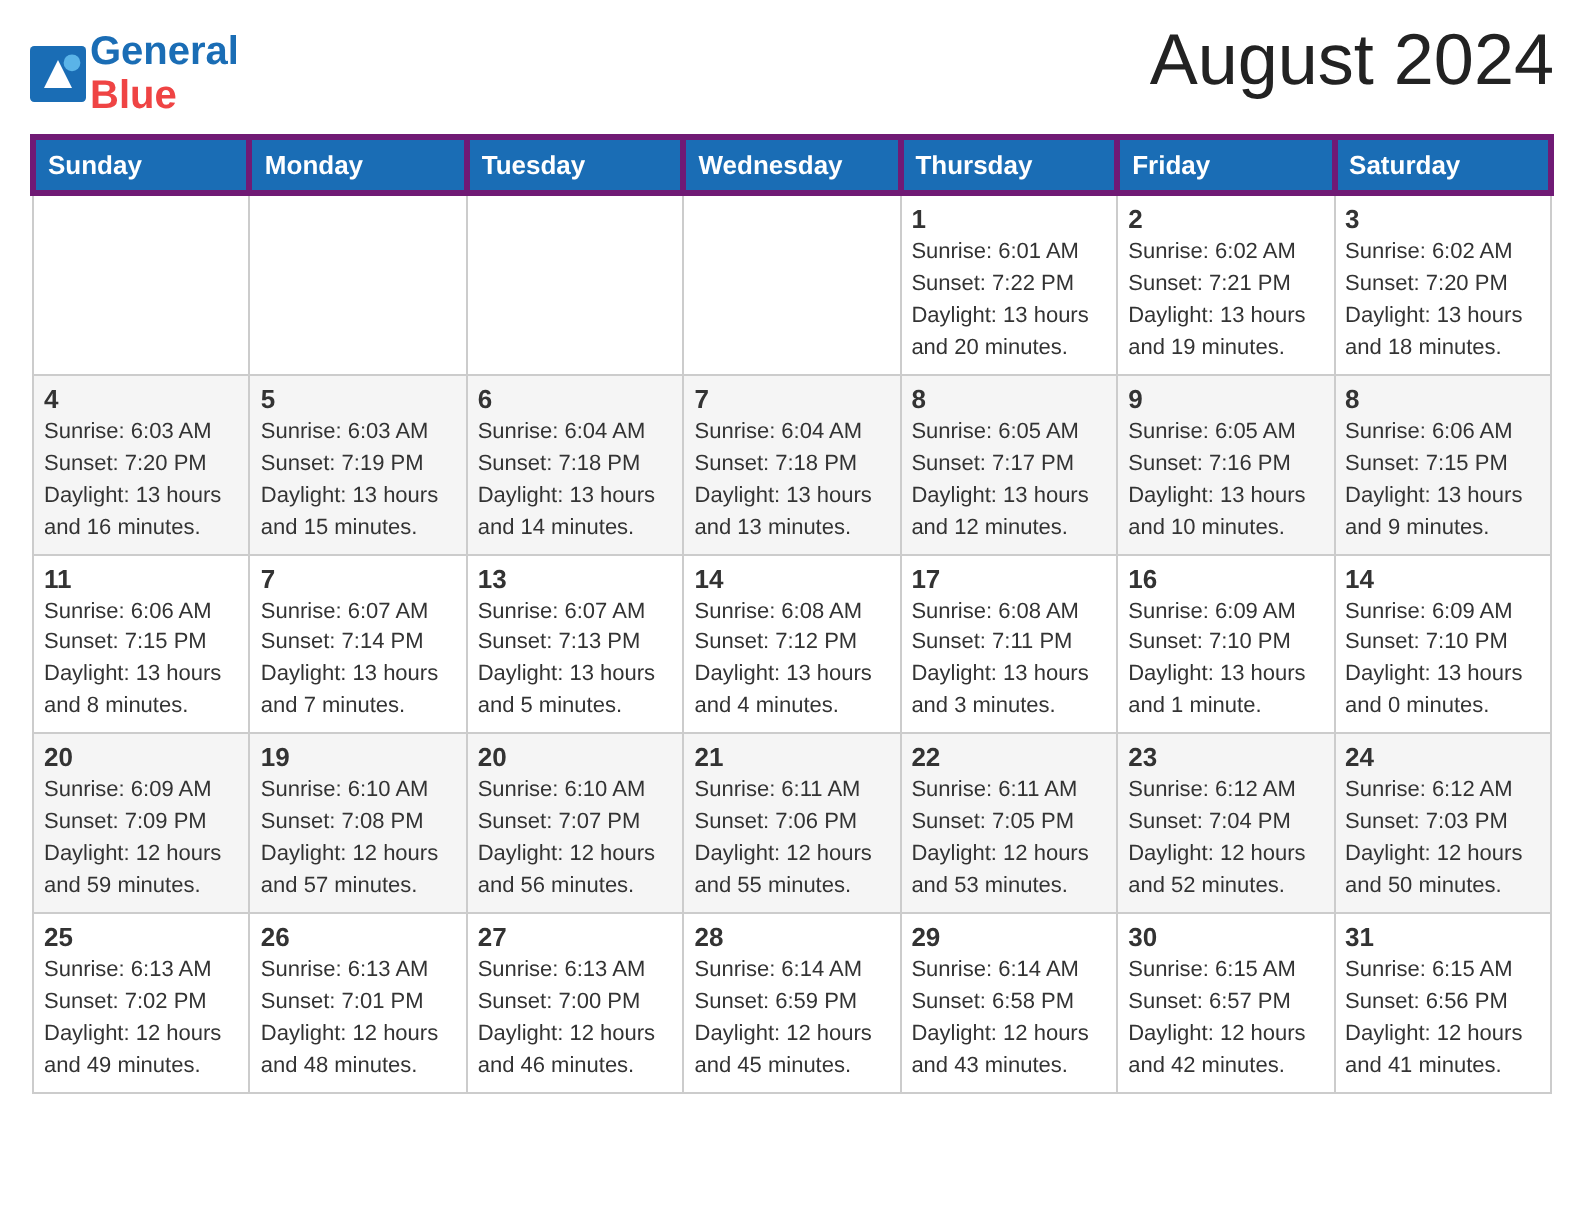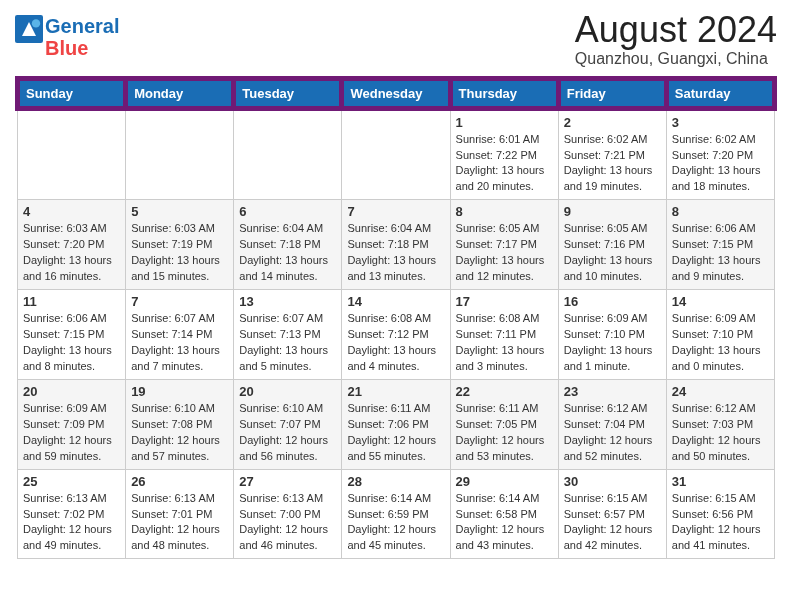--- a/index.html
+++ b/index.html
@@ -11,20 +11,21 @@
       padding: 10px 15px;
     }
     .header-area {
       display: flex;
       justify-content: space-between;
       align-items: flex-start;
       margin-bottom: 8px;
     }
     .logo {
       display: flex;
+      align-items: center;
       margin-top: 5px;
     }
     .logo-text {
       font-size: 20px;
       font-weight: bold;
       color: #333;
       line-height: 1.1;
     }
     .logo-text span {
       color: #1a6db5;
@@ -52,21 +53,21 @@
       border-collapse: collapse;
       border: 1px solid #ccc;
     }
     .calendar th {
       background-color: #1a6db5;
       color: #fff;
       text-align: left;
       padding: 5px 6px;
       font-size: 13px;
       font-weight: bold;
-      border: 5px solid #701a75;
+      border: 3px solid #701a75;
     }
     .calendar td {
       width: calc(100% / 7);
       vertical-align: top;
       padding: 4px 5px;
       border: 1px solid #ccc;
       font-size: 11px;
       color: #333;
       height: 85px;
       background: #fff;
@@ -99,21 +100,20 @@
       <polygon points="10,30 20,10 30,30" fill="white"></polygon>
       <circle cx="30" cy="12" r="6" fill="#5ab4e8"></circle>
     </svg>
     <div class="logo-text">
       <span>General</span><br>
       <span style="color:#ef4444;">Blue</span>
     </div>
   </div>
   <div class="title-area">
     <div class="month-title">August 2024</div>
-    <div class="subtitle">Quanzhou, Guangxi, China</div>
   </div>
 </div>
 
 <table class="calendar">
   <thead>
     <tr>
     <th>Sunday</th>
         <th>Monday</th>
         <th>Tuesday</th>
         <th>Wednesday</th>

